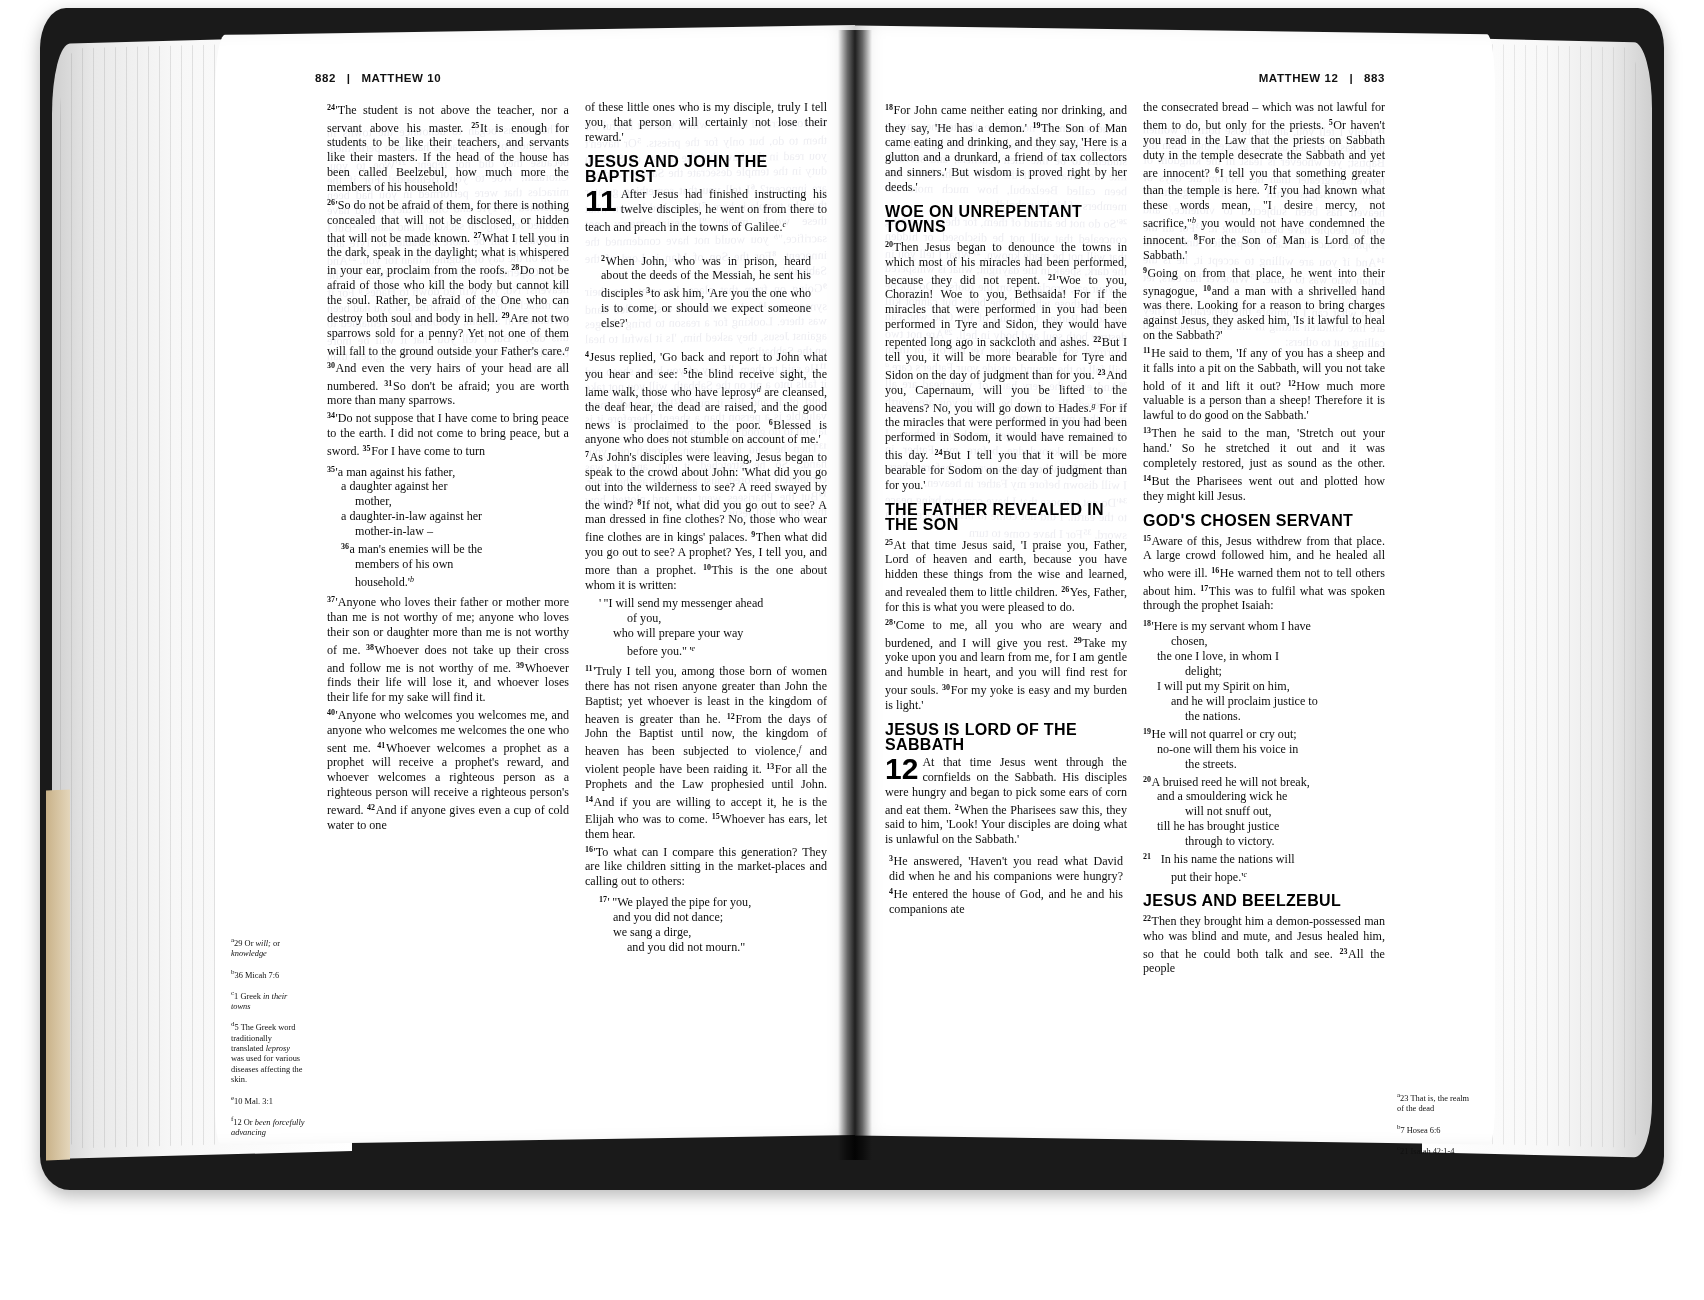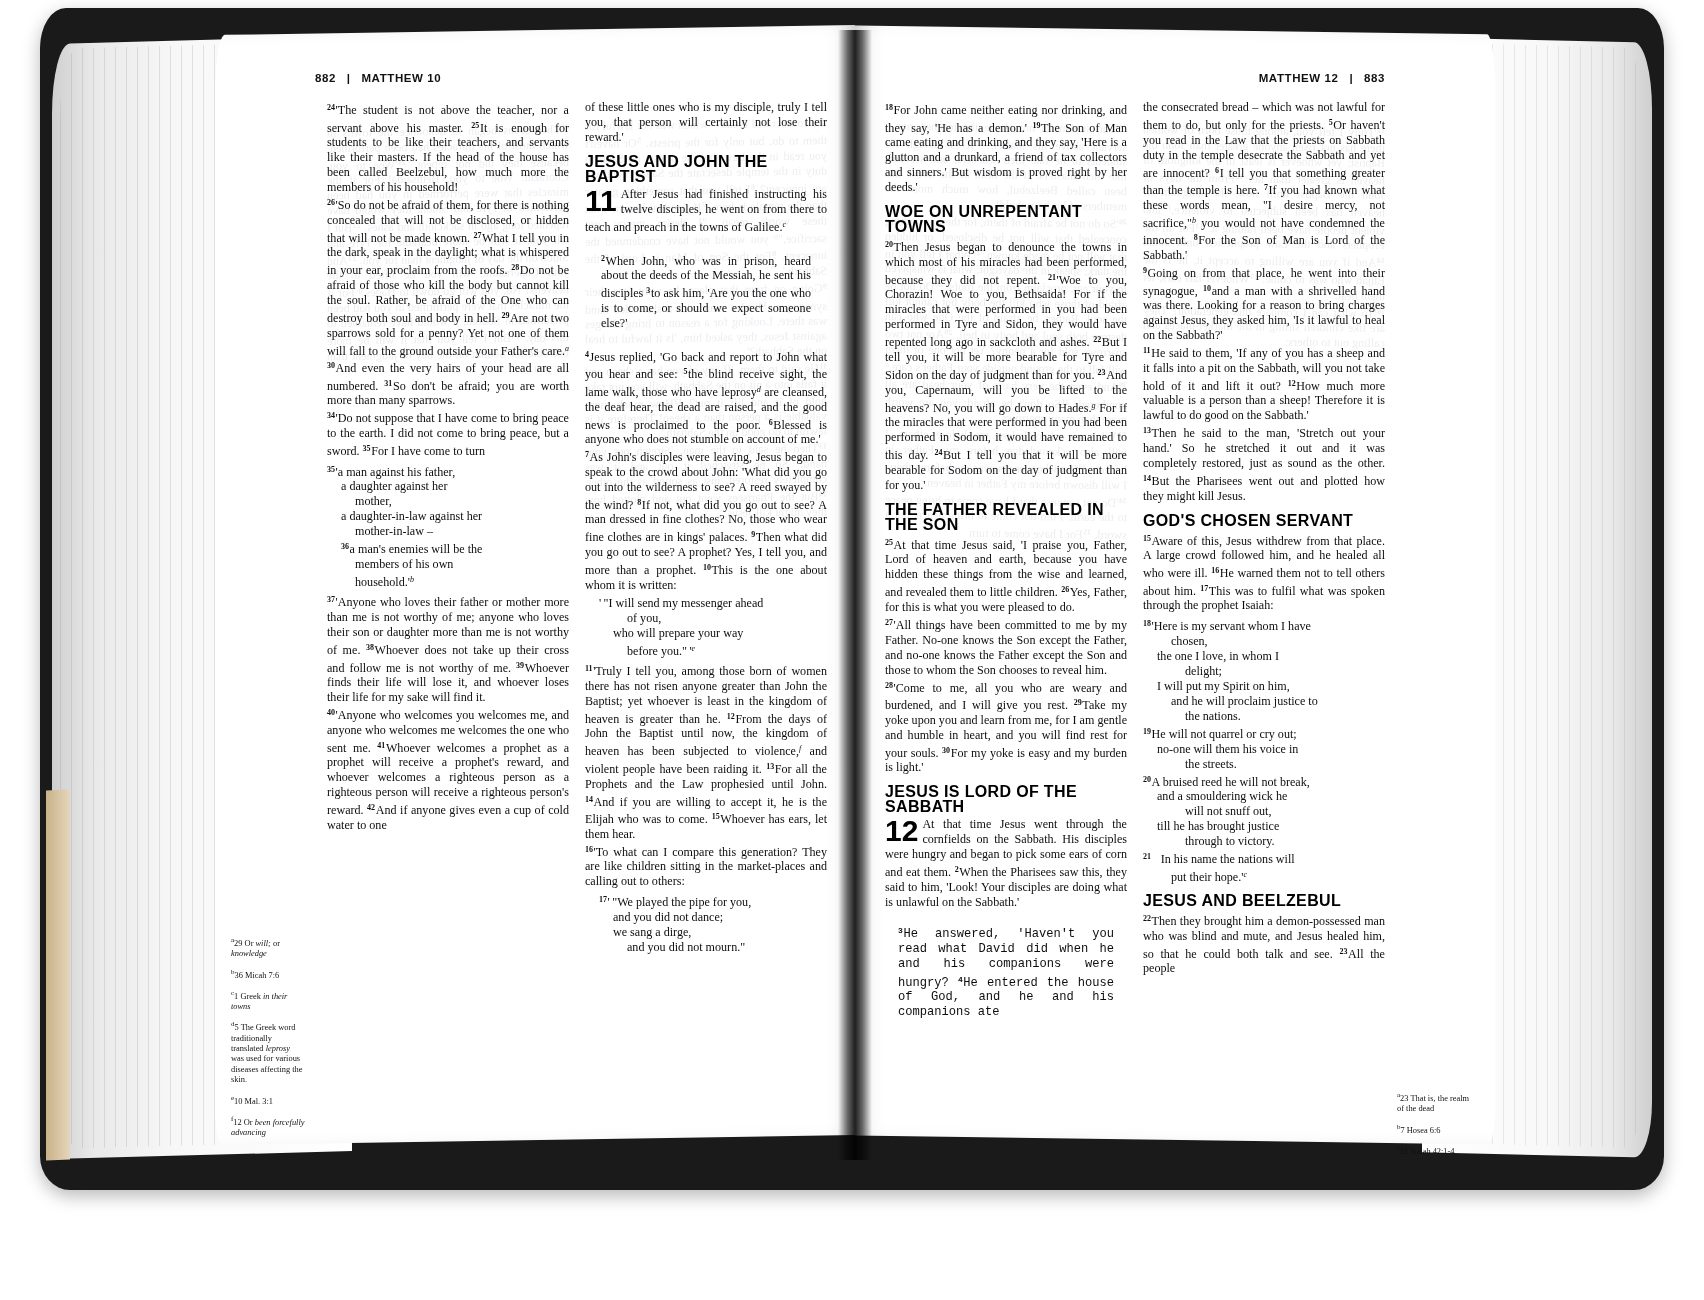--- a/index.html
+++ b/index.html
@@ -384,28 +384,27 @@
         <span>883</span>
       </div>
 
       <div class="cols">
         <div class="col" id="right-col-1">
             <p style="margin: 0px; text-indent: 0px;"><sup class="vnum">18</sup>For John came neither eating nor drinking, and they say, 'He has a demon.' <sup class="vnum">19</sup>The Son of Man came eating and drinking, and they say, 'Here is a glutton and a drunkard, a friend of tax collectors and sinners.' But wisdom is proved right by her deeds.'</p>
             <div class="sechead">WOE ON UNREPENTANT TOWNS</div>
             <p style="margin: 0px; text-indent: 0px;"><sup class="vnum">20</sup>Then Jesus began to denounce the towns in which most of his miracles had been performed, because they did not repent. <sup class="vnum">21</sup>'Woe to you, Chorazin! Woe to you, Bethsaida! For if the miracles that were performed in you had been performed in Tyre and Sidon, they would have repented long ago in sackcloth and ashes. <sup class="vnum">22</sup>But I tell you, it will be more bearable for Tyre and Sidon on the day of judgment than for you. <sup class="vnum">23</sup>And you, Capernaum, will you be lifted to the heavens? No, you will go down to Hades.<sup class="note">g</sup> For if the miracles that were performed in you had been performed in Sodom, it would have remained to this day. <sup class="vnum">24</sup>But I tell you that it will be more bearable for Sodom on the day of judgment than for you.'</p>
             <div class="sechead">THE FATHER REVEALED IN THE SON</div>
             <p style="margin: 0px; text-indent: 0px;"><sup class="vnum">25</sup>At that time Jesus said, 'I praise you, Father, Lord of heaven and earth, because you have hidden these things from the wise and learned, and revealed them to little children. <sup class="vnum">26</sup>Yes, Father, for this is what you were pleased to do.</p>
-            <p style="margin: 0px; text-indent: 0px;"><sup class="vnum">27</sup>'All things have been committed to me by my Father. No-one knows the Son except the Father, and no-one knows the Father except the Son and those to whom the Son chooses to reveal him.</p>
             <p style="margin: 0px; text-indent: 0px;"><sup class="vnum">28</sup>'Come to me, all you who are weary and burdened, and I will give you rest. <sup class="vnum">29</sup>Take my yoke upon you and learn from me, for I am gentle and humble in heart, and you will find rest for your souls. <sup class="vnum">30</sup>For my yoke is easy and my burden is light.'</p>
             <div class="sechead">JESUS IS LORD OF THE SABBATH</div>
             <div class="chapblock">
               <span class="chapnum">12</span>
               <div style="text-align: justify;">At that time Jesus went through the cornfields on the Sabbath. His disciples were hungry and began to pick some ears of corn and eat them. <sup class="vnum">2</sup>When the Pharisees saw this, they said to him, 'Look! Your disciples are doing what is unlawful on the Sabbath.'</div>
             </div>
-            <p style="margin: 13px; text-indent: 0px; font-family: Liberation Mono, monospace;"><sup class="vnum">3</sup>He answered, 'Haven't you read what David did when he and his companions were hungry? <sup class="vnum">4</sup>He entered the house of God, and he and his companions ate</p>
+            <p style="margin: 4px; text-indent: 0px;"><sup class="vnum">3</sup>He answered, 'Haven't you read what David did when he and his companions were hungry? <sup class="vnum">4</sup>He entered the house of God, and he and his companions ate</p>
           </div>
         <div class="col" id="right-col-2">
             <p style="margin: 0px; text-indent: 0px;">the consecrated bread – which was not lawful for them to do, but only for the priests. <sup class="vnum">5</sup>Or haven't you read in the Law that the priests on Sabbath duty in the temple desecrate the Sabbath and yet are innocent? <sup class="vnum">6</sup>I tell you that something greater than the temple is here. <sup class="vnum">7</sup>If you had known what these words mean, "I desire mercy, not sacrifice,"<sup class="note">b</sup> you would not have condemned the innocent. <sup class="vnum">8</sup>For the Son of Man is Lord of the Sabbath.'</p>
             <p style="margin: 0px; text-indent: 0px;"><sup class="vnum">9</sup>Going on from that place, he went into their synagogue, <sup class="vnum">10</sup>and a man with a shrivelled hand was there. Looking for a reason to bring charges against Jesus, they asked him, 'Is it lawful to heal on the Sabbath?'</p>
             <p style="margin: 0px; text-indent: 0px;"><sup class="vnum">11</sup>He said to them, 'If any of you has a sheep and it falls into a pit on the Sabbath, will you not take hold of it and lift it out? <sup class="vnum">12</sup>How much more valuable is a person than a sheep! Therefore it is lawful to do good on the Sabbath.'</p>
             <p style="margin: 0px; text-indent: 0px;"><sup class="vnum">13</sup>Then he said to the man, 'Stretch out your hand.' So he stretched it out and it was completely restored, just as sound as the other. <sup class="vnum">14</sup>But the Pharisees went out and plotted how they might kill Jesus.</p>
             <div class="sechead">GOD'S CHOSEN SERVANT</div>
             <p style="margin: 0px; text-indent: 0px;"><sup class="vnum">15</sup>Aware of this, Jesus withdrew from that place. A large crowd followed him, and he healed all who were ill. <sup class="vnum">16</sup>He warned them not to tell others about him. <sup class="vnum">17</sup>This was to fulfil what was spoken through the prophet Isaiah:</p>
             <div class="poetry">
               <div class="ind0"><sup class="vnum">18</sup>'Here is my servant whom I have</div>

